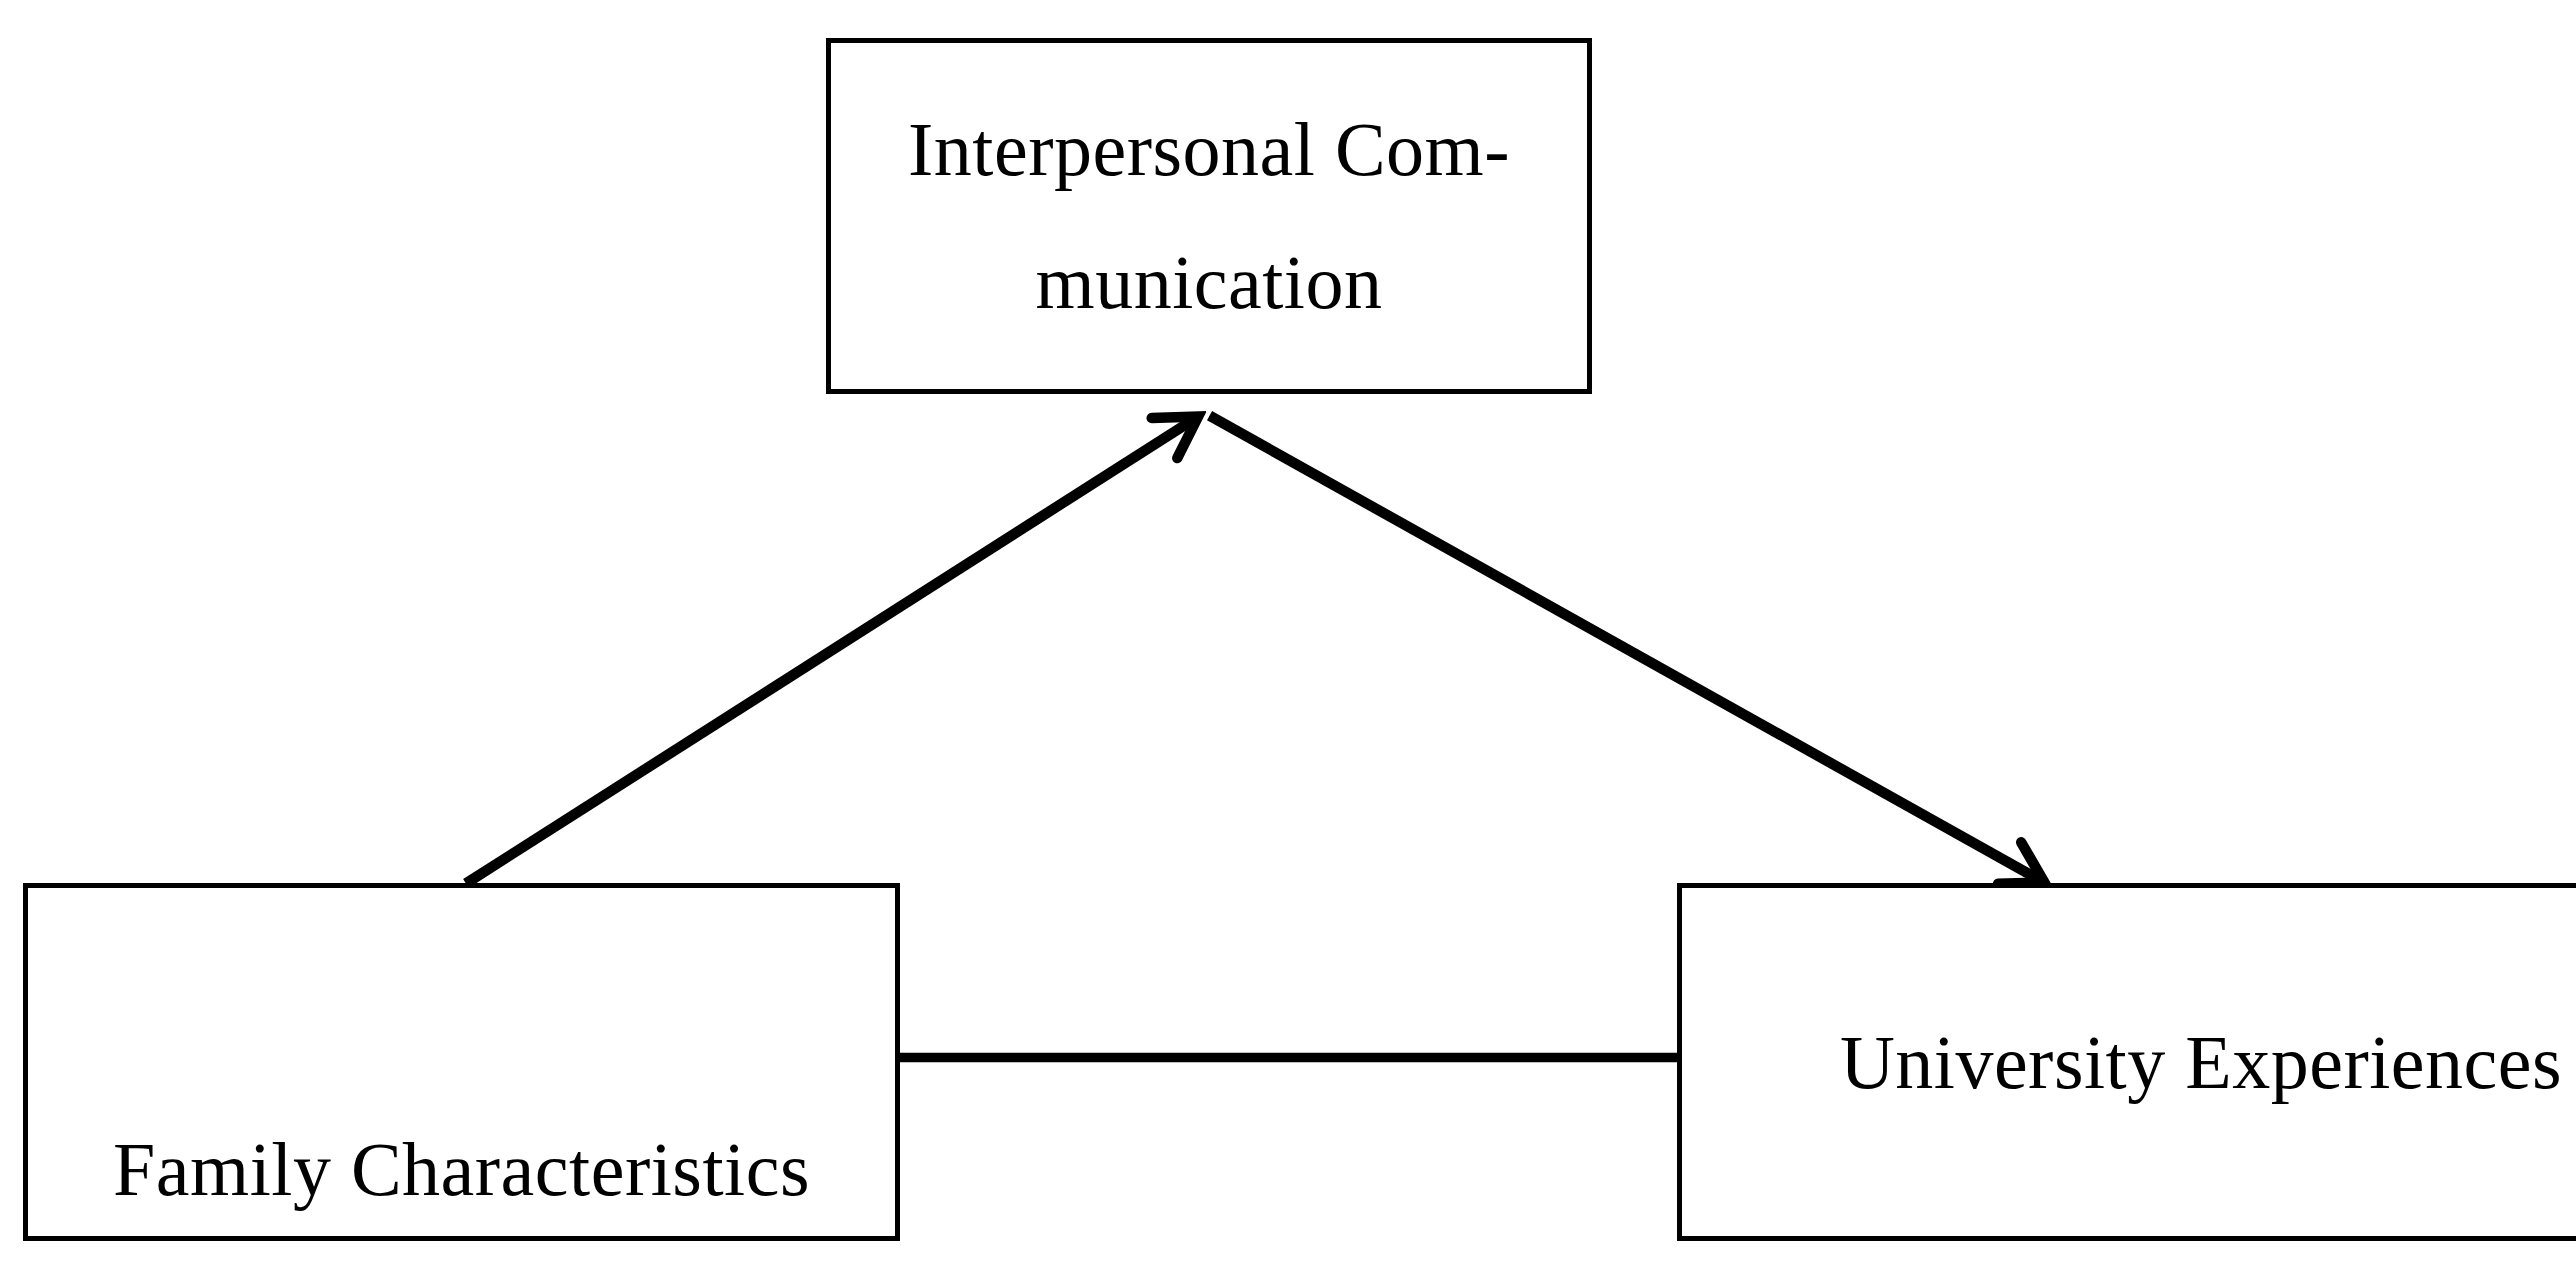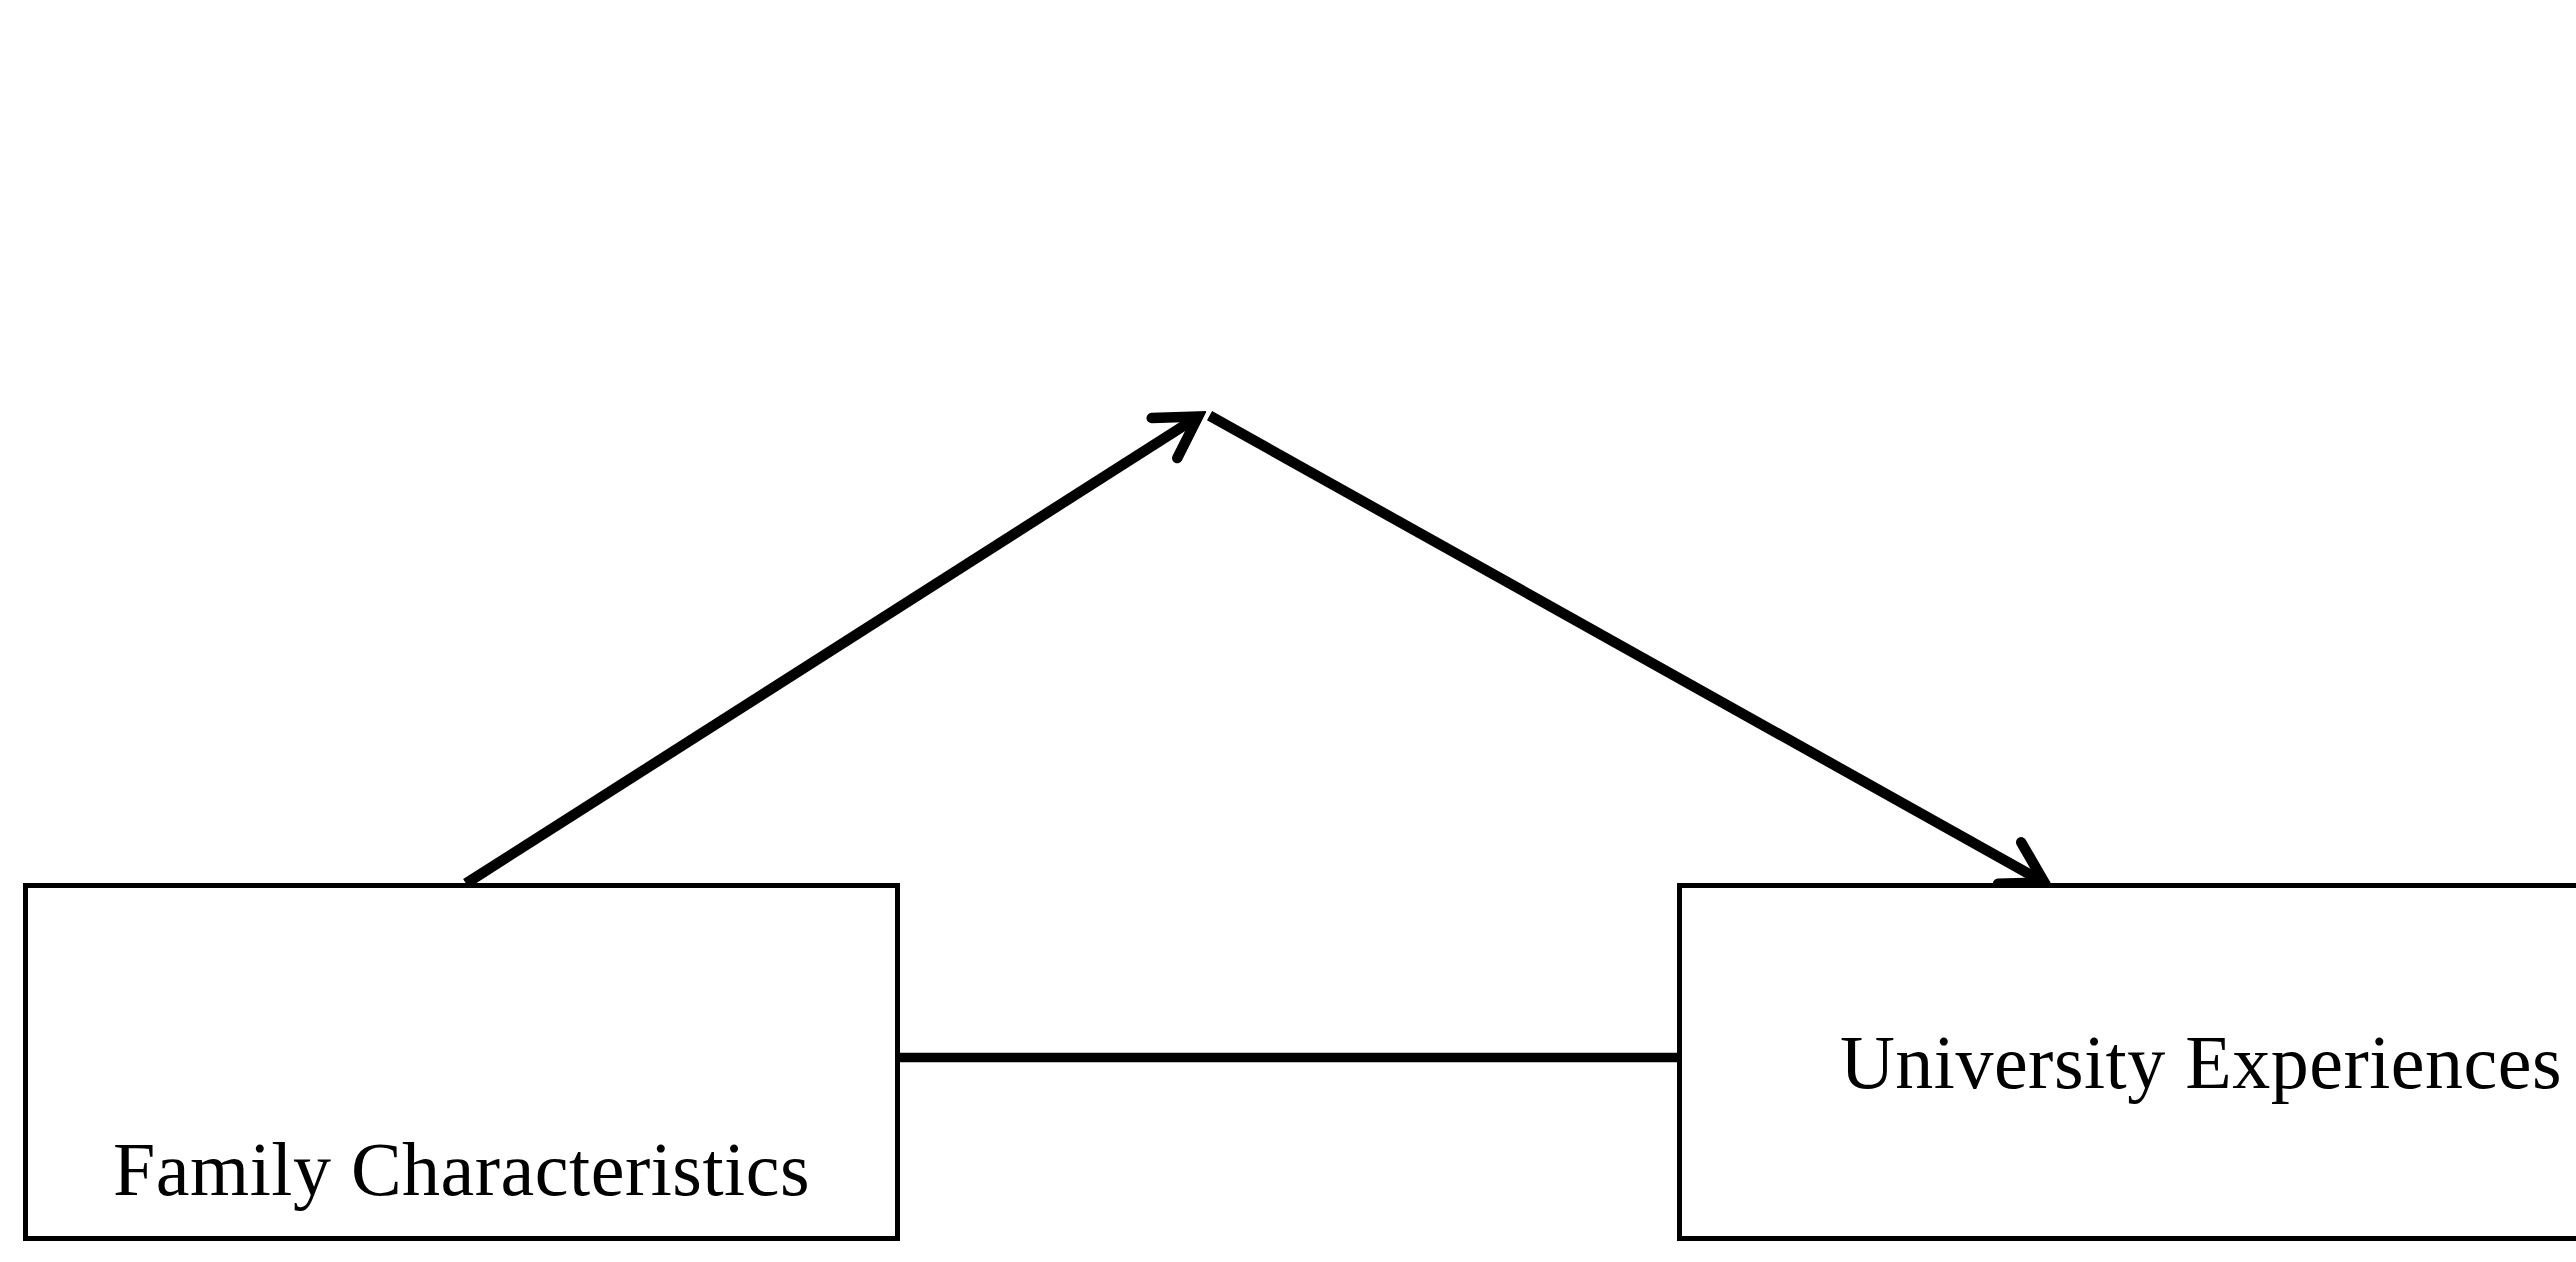--- a/index.html
+++ b/index.html
@@ -75,20 +75,24 @@
       </marker>
     </defs>
 
     <line x1="490" y1="929" x2="1260" y2="438" stroke="#000000" stroke-width="11" marker-end="url(#openArrow)"></line>
 
     <line x1="1272" y1="437" x2="2150" y2="928" stroke="#000000" stroke-width="11" marker-end="url(#openArrow)"></line>
 
     <line x1="946" y1="1112" x2="1764" y2="1112" stroke="#000000" stroke-width="10"></line>
   </svg>
 
+  <div class="node" id="node-interpersonal">
+    <span class="node-label">Interpersonal Com-
+munication</span>
+  </div>
 
   <div class="node" id="node-family">
     <span class="node-label">Family Characteristics</span>
   </div>
 
   <div class="node" id="node-university">
     <span class="node-label">University Experiences</span>
   </div>
 
 </div>

